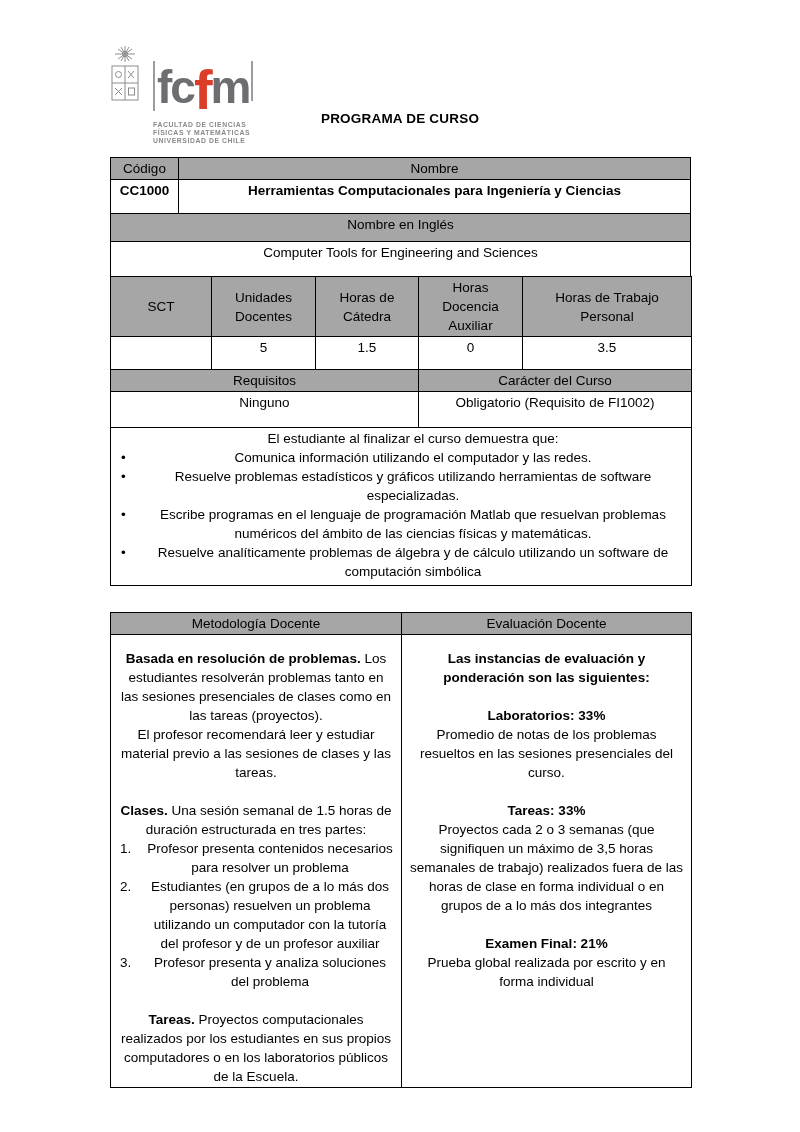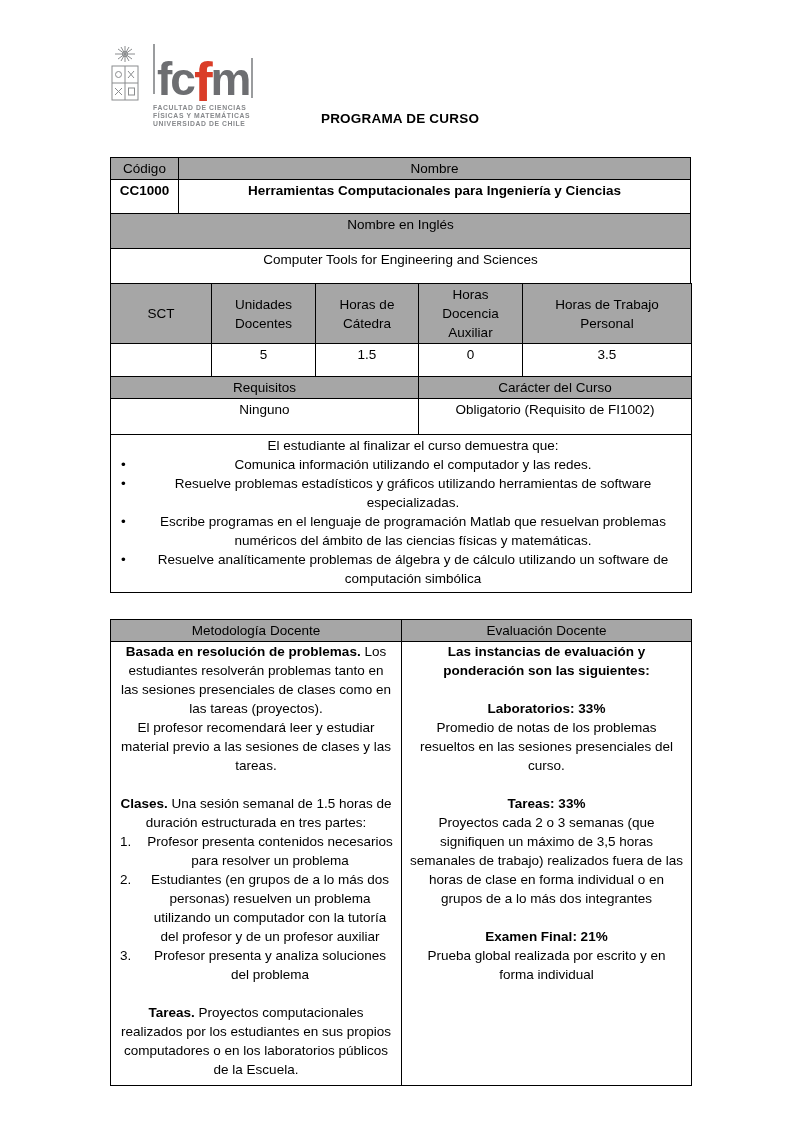--- a/index.html
+++ b/index.html
@@ -15,21 +15,21 @@
     width:800px;height:1132px;
     font-family:"Liberation Sans",sans-serif;
     color:#000;
   }
   .page{position:relative;width:800px;height:1132px;background:#fff;overflow:hidden;}
 
   
   .logo{position:absolute;left:107px;top:44px;display:flex;align-items:flex-start;}
   .crest{display:block;margin-top:2px;}
   .logo-text-col{margin-left:10px;}
-  .logo-word{display:flex;align-items:flex-end;height:54px;position:relative;}
+  .logo-word{display:flex;align-items:flex-start;height:54px;position:relative;margin-top:17px;}
   .logo-rule{width:2px;background:#9a9c9e;}
   .logo-rule.left{height:50px;align-self:flex-start;}
   .logo-rule.right{height:40px;}
   .logo-letters{font-weight:bold;line-height:0.8;letter-spacing:-2px;display:flex;align-items:flex-end;padding:0 2px;}
   .logo-fc,.logo-m{font-size:46px;color:var(--logo-gray);}
   .logo-fred{font-size:56px;color:var(--logo-red);position:relative;top:7px;}
   .logo-caption{margin-top:6px;font-size:6.8px;line-height:8px;letter-spacing:0.6px;color:var(--caption-gray);font-weight:bold;}
 
   
   .doc-title{position:absolute;top:111px;left:0;width:800px;text-align:center;
@@ -43,30 +43,30 @@
   .gray{background:var(--header-gray);}
   .center{text-align:center;}
   .bold{font-weight:bold;}
   .mid{vertical-align:middle;}
 
   .t2{margin-top:-1px;}
   .t3{margin-top:26px;}
 
   .row-codigo td{height:21px;}
   .row-cc td{height:34px;}
-  .row-ingles td{height:35px;}
+  .row-ingles td{height:28px;}
   .row-entools td{height:35px;}
   .row-sct-head td{height:40px;}
   .row-sct-val td{height:33px;}
   .row-req-head td{height:20px;}
   .row-req td{height:36px;}
   .row-res-head td{height:21px;}
   .row-res-body td{height:152px;padding-bottom:4px;}
   .t3 .head td{height:21px;}
-  .t3 .body td{height:444px;padding-top:0;}
+  .t3 .body td{height:444px;padding-top:14px;}
 
   .outcomes-intro{padding-left:24px;}
   ul.outcomes{list-style:none;}
   ul.outcomes li{position:relative;padding-left:24px;}
   ul.outcomes li::before{content:"\2022";position:absolute;left:3px;}
   ol.steps{list-style:none;counter-reset:n;}
   ol.steps li{position:relative;padding-left:28px;counter-increment:n;}
   ol.steps li::before{content:counter(n) ".";position:absolute;left:2px;}
   .blank{height:19px;}
   p{margin:0;}

